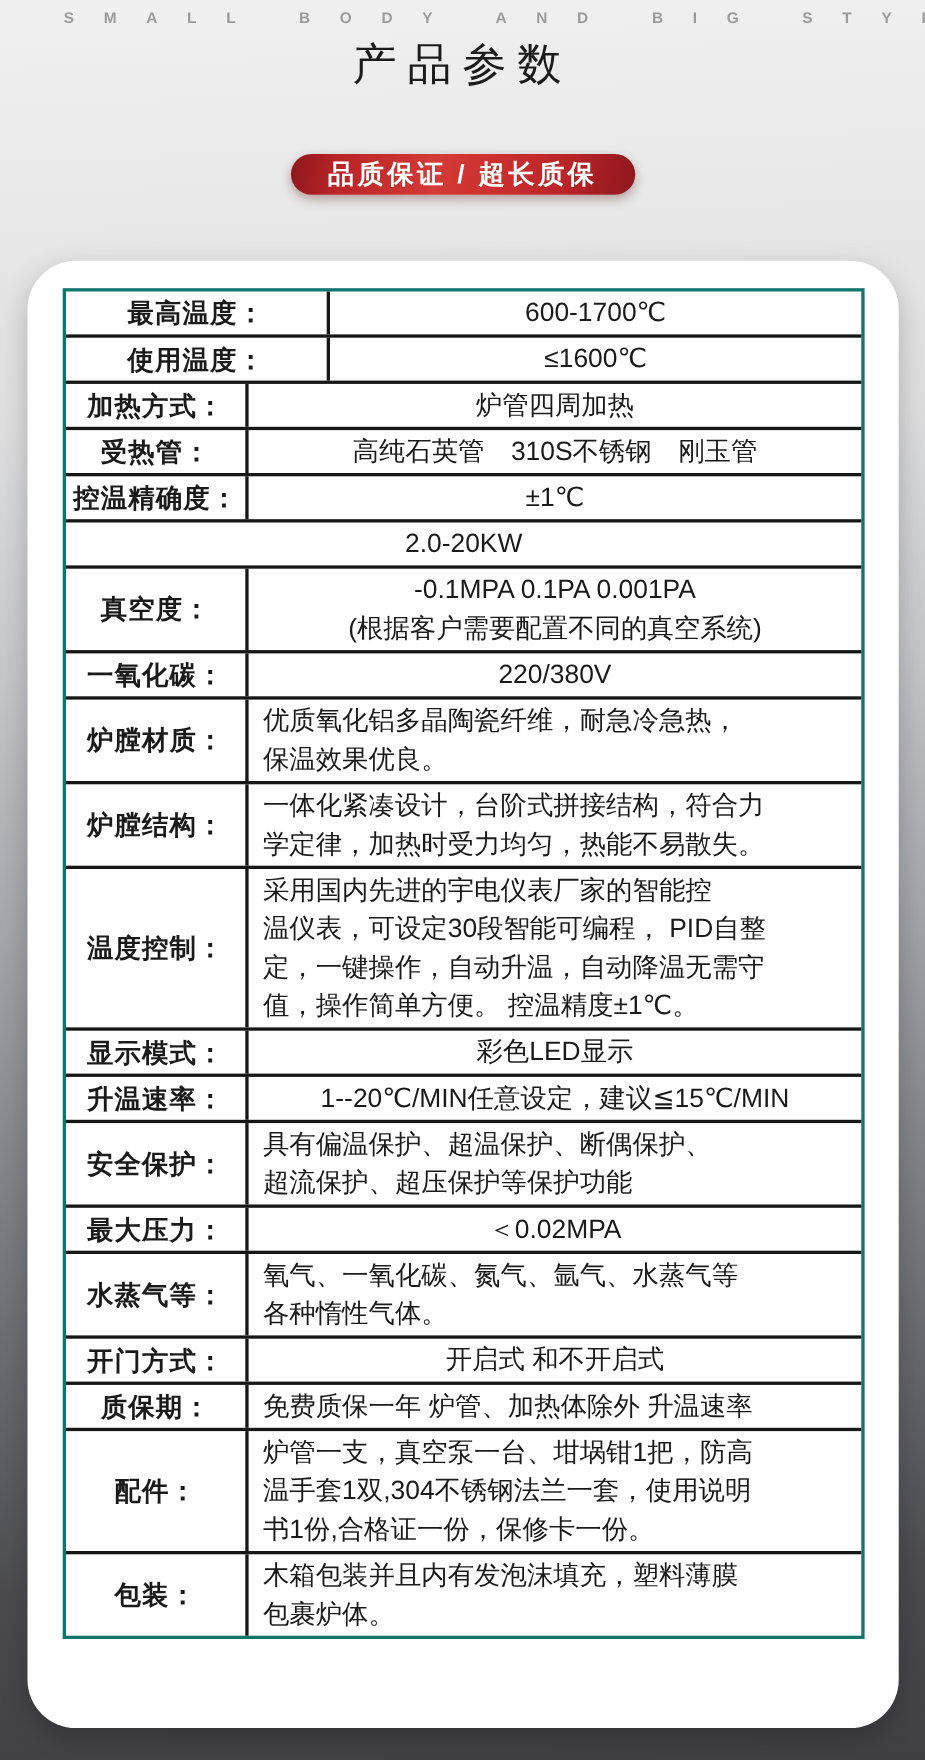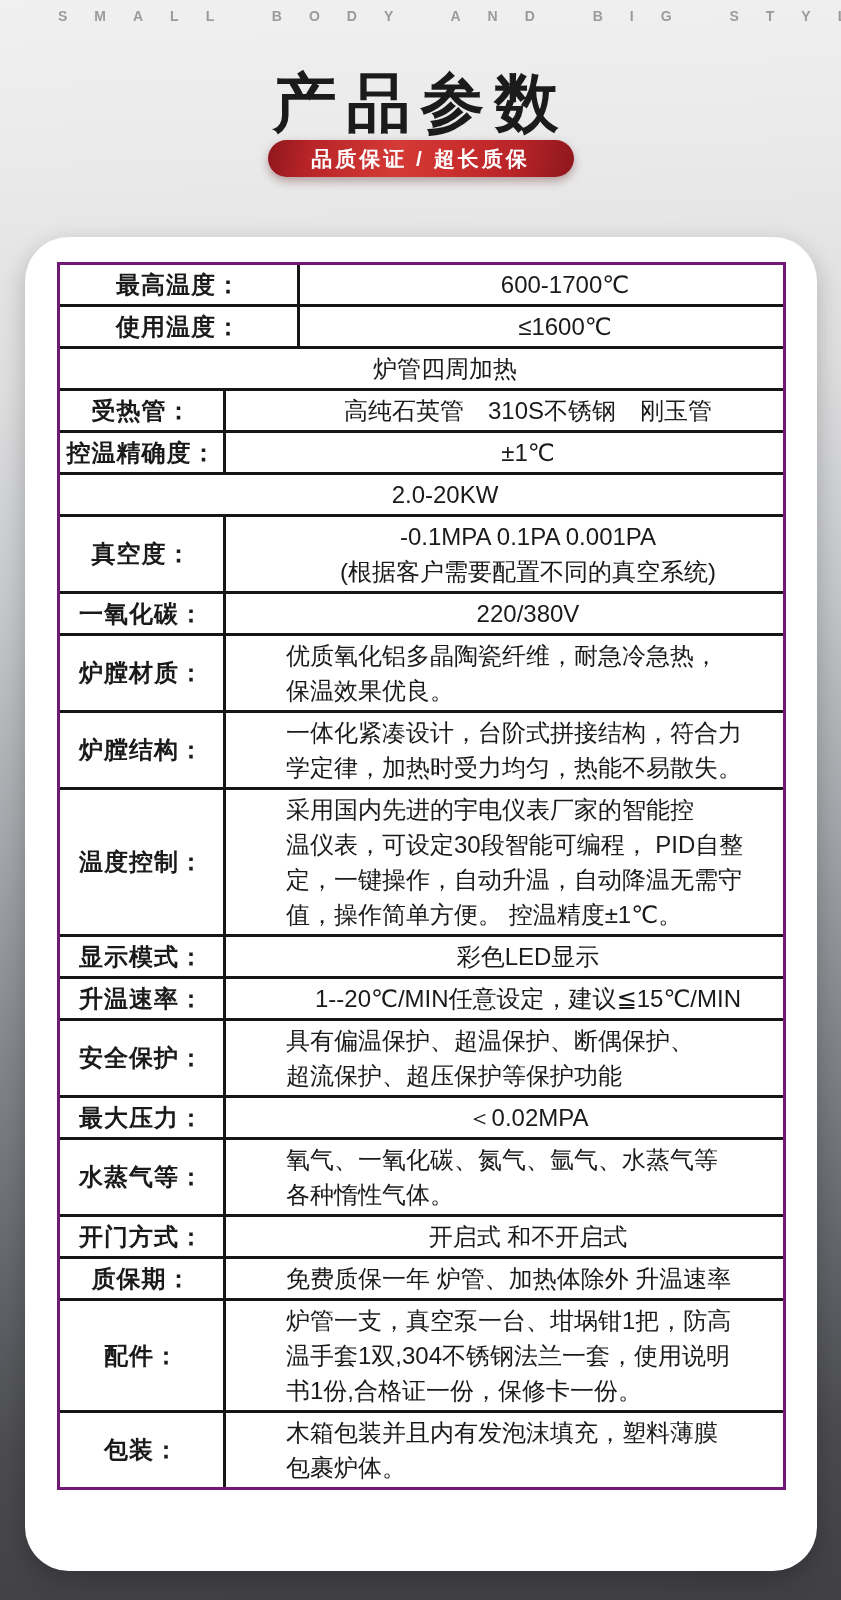--- a/index.html
+++ b/index.html
@@ -15,65 +15,65 @@
 
   
   .tagline{
     position:absolute; top:8px; left:22px; right:0;
     font-size:14px; font-weight:bold; color:#9b9b9b;
     letter-spacing:27px; white-space:nowrap; overflow:hidden;margin-left:36px;
   }
 
   
   .title{
-    position:absolute; top:60px; left:0; width:100%;
+    position:absolute; top:31px; left:0; width:100%;
     text-align:center;
-    font-size:64px; font-weight:700; color:#1b1b1b;
+    font-size:40px; font-weight:400; color:#1b1b1b;
     letter-spacing:10px;
   }
 
   
   .badge{
     position:absolute; top:140px; left:50%; transform:translateX(-50%);
     min-width:306px; height:37px; line-height:37px;
     padding:0 34px;
     border-radius:19px;
     background:linear-gradient(100deg,
       #8d171c 0%, #b92428 14%, #d43a36 42%, #cb2f2e 60%, #b92428 80%, #8d171c 100%);
-    color:#ffffff; font-size:21px; font-weight:bold;
+    color:#ffffff; font-size:24px; font-weight:bold;
     letter-spacing:3px; text-align:center; white-space:nowrap;
     box-shadow:0 4px 10px rgba(80,10,10,.35);
   }
 
   
   .card{
     position:absolute; top:237px; left:25px; right:24px; bottom:29px;
     background:#ffffff; border-radius:44px;
     box-shadow:0 8px 24px rgba(0,0,0,.22);
   }
 
   
   .spec-table{
     position:absolute; top:25px; left:32px; right:31px;
-    border:3px solid #701a75;
+    border:3px solid #0f766e;
   }
   .row{ display:flex; min-height:39px; }
   .row + .row{ border-top:3px solid #161616; }
   .lab{
     width:166px; flex:0 0 166px;
     border-right:3px solid #161616;
     display:flex; align-items:center; justify-content:center;
     font-size:24px; font-weight:600; letter-spacing:1px;
     text-align:center; padding:2px 4px;
   }
   .row.wide .lab{ width:240px; flex:0 0 240px; }
   .val{
     flex:1; display:flex; align-items:center;
     font-size:24px; font-weight:500; line-height:35px;
-    white-space:pre-line; padding:2px 10px;margin-left:47px;
+    white-space:pre-line; padding:2px 10px;
   }
   .val.center{ justify-content:center; text-align:center; }
   .val.left{ justify-content:flex-start; text-align:left; padding-left:13px; }
 </style>
 </head>
 <body>
 
 <div class="tagline">SMALL BODY AND BIG STYL</div>
 
 <div class="title">产品参数</div>
@@ -84,20 +84,21 @@
   <div class="spec-table">
       <div class="row wide">
         <div class="lab">最高温度：</div>
         <div class="val center">600-1700℃</div>
       </div>
       <div class="row wide">
         <div class="lab">使用温度：</div>
         <div class="val center">≤1600℃</div>
       </div>
       <div class="row">
+        <div class="lab">加热方式：</div>
         <div class="val center">炉管四周加热</div>
       </div>
       <div class="row">
         <div class="lab">受热管：</div>
         <div class="val center">高纯石英管　310S不锈钢　刚玉管</div>
       </div>
       <div class="row">
         <div class="lab">控温精确度：</div>
         <div class="val center">±1℃</div>
       </div>

